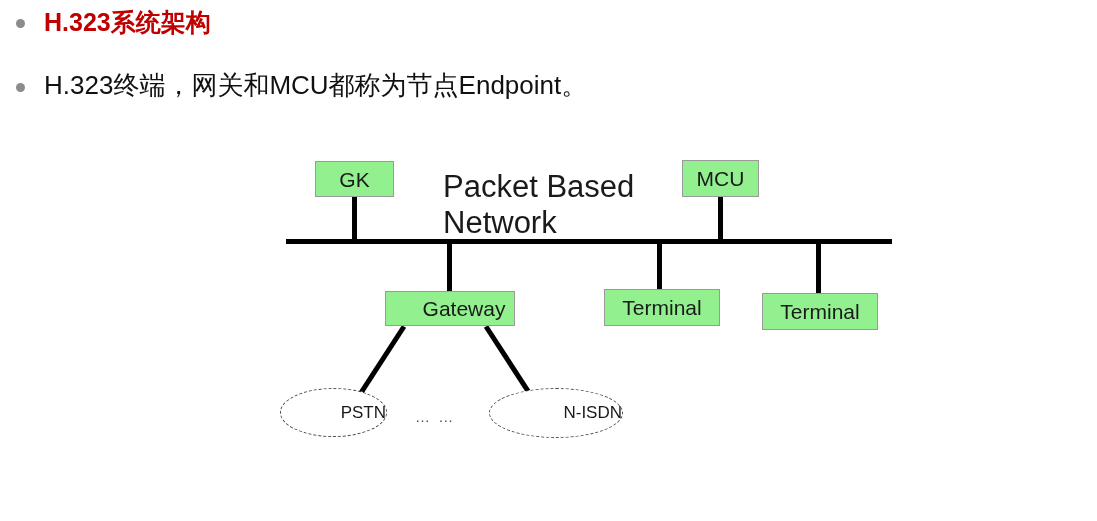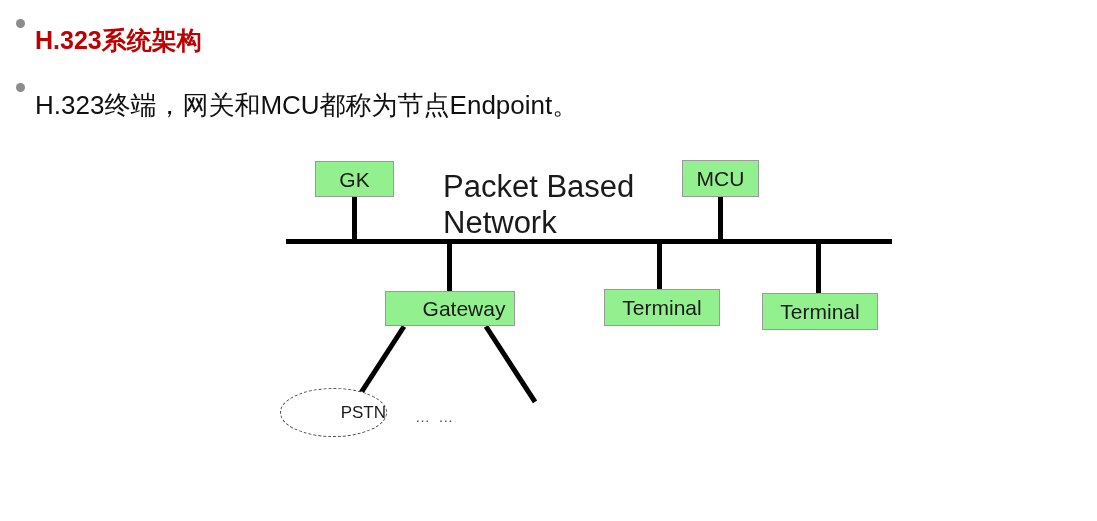--- a/index.html
+++ b/index.html
@@ -14,21 +14,20 @@
     overflow: hidden;
     font-family: "Liberation Sans", "DejaVu Sans", sans-serif;
     color: #1a1a1a;
   }
 
   
   .bullet-row {
     position: absolute;
     display: flex;
     align-items: flex-start;
-    flex-direction: column;
   }
   .bullet-dot {
     width: 9px;
     height: 9px;
     border-radius: 50%;
     background: #8c8c8c;
     flex: 0 0 auto;
   }
   .bullet-text {
     margin-left: 19px;
@@ -167,16 +166,19 @@
   </div>
 
   <div class="node-box" style="left:762px; top:293px; width:116px; height:37px;">
     <span>Terminal</span>
   </div>
 
   <div class="cloud-ellipse" style="left:280px; top:388px; width:107px; height:49px;">
     <span>PSTN</span>
   </div>
 
+  <div class="cloud-ellipse" style="left:489px; top:388px; width:134px; height:50px;">
+    <span>N-ISDN</span>
+  </div>
 
   <div id="dots-label" style="left:415px; top:408px;">… …</div>
 
 </div>
 
 </body></html>

